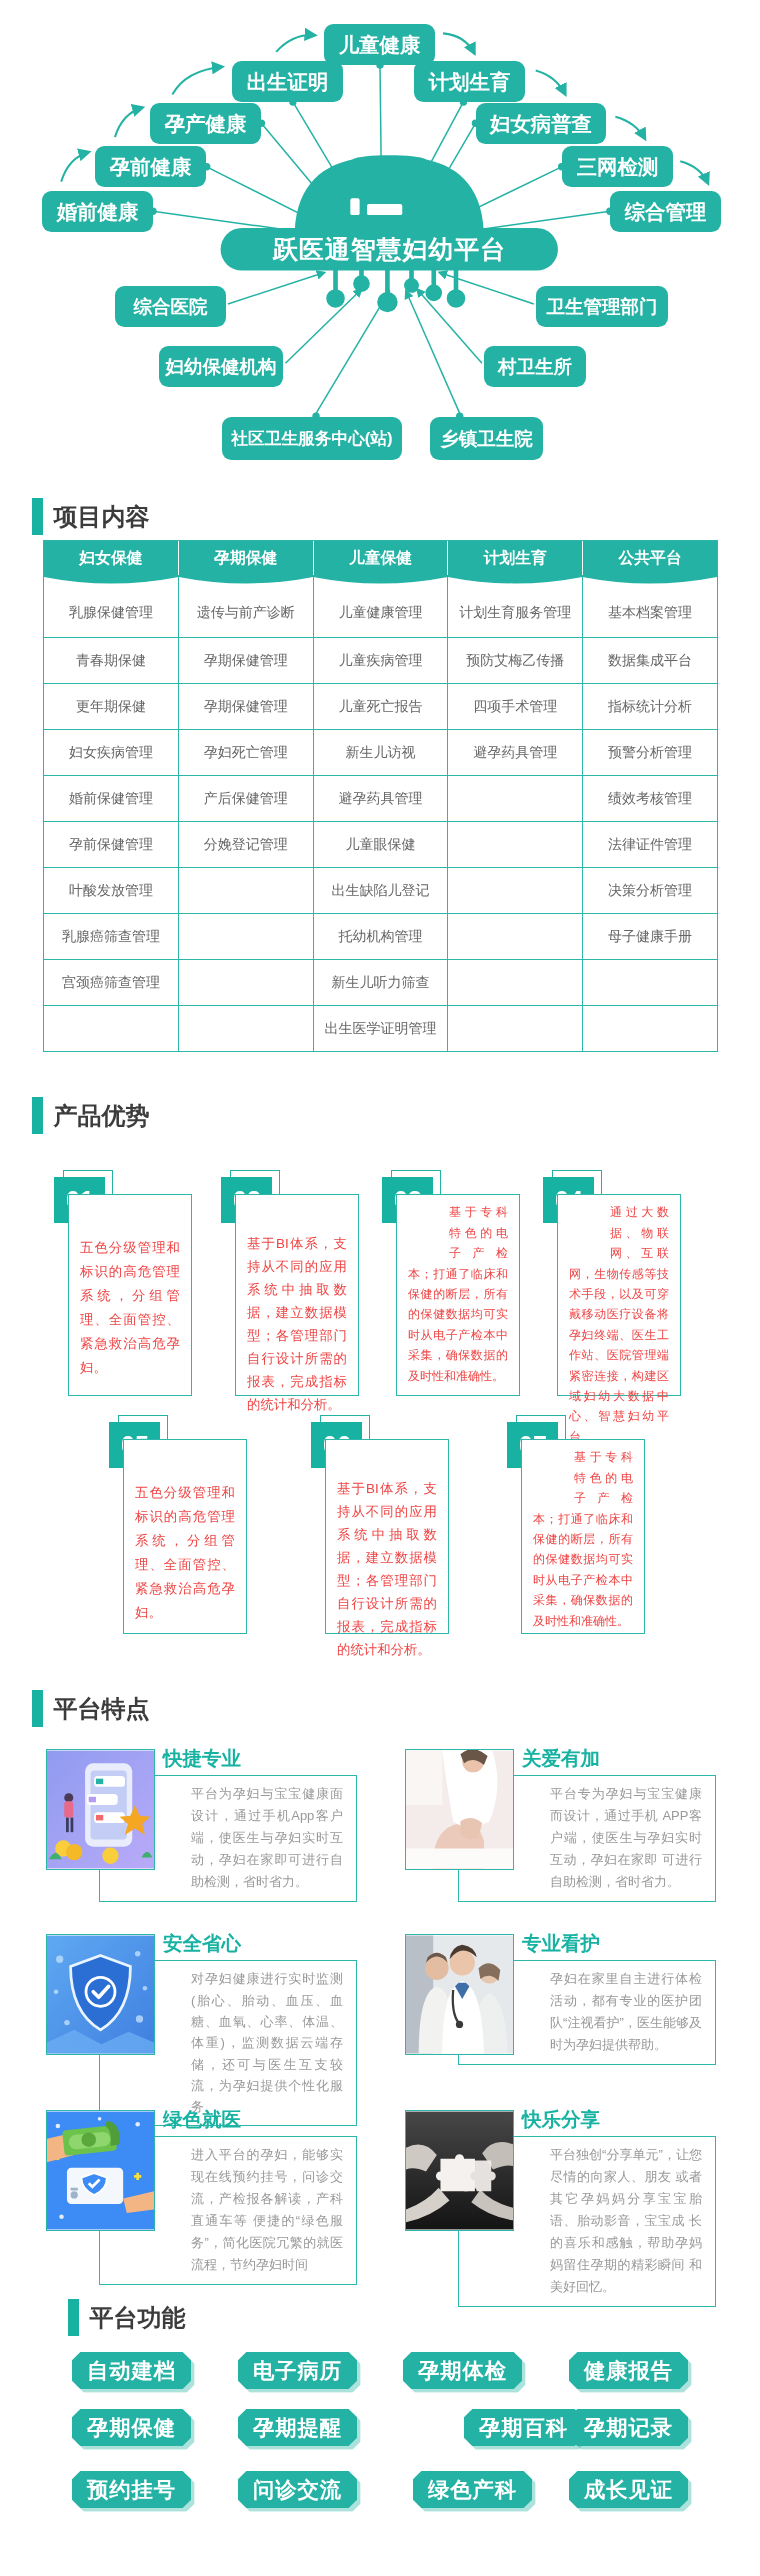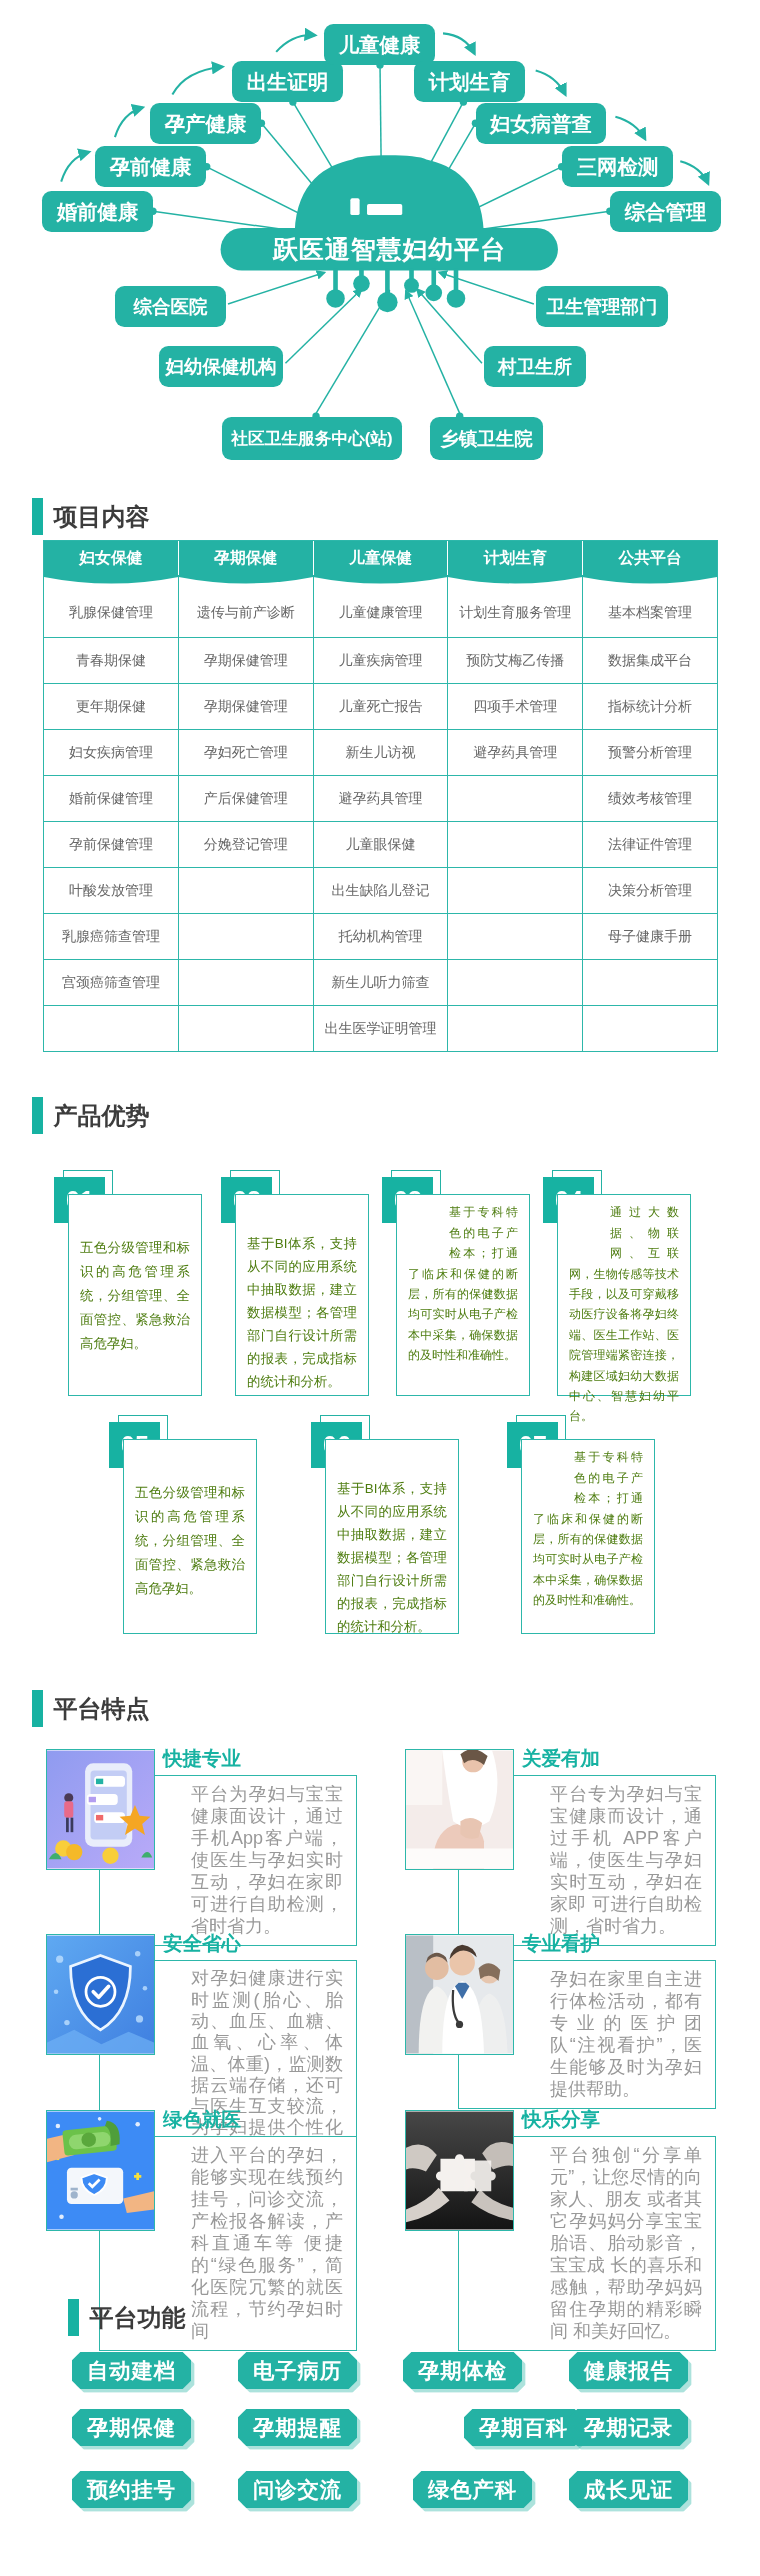--- a/index.html
+++ b/index.html
@@ -32,37 +32,37 @@
   #tbl .bcell { flex:1; height:46px; font-size:14px; color:#666; text-align:center;
                 display:flex; align-items:center; justify-content:center; }
   #tbl .bcell + .bcell { border-left:1.9px solid #2db7aa; }
   #tbl .brow.first .bcell { height:62px; padding-top:13px; border-top:none; }
 
   
   .adv { position:absolute; width:163px; height:241px; z-index:2; }
   .adv .outline { position:absolute; left:9.3px; top:0; width:50px; height:46px; border:0.9px solid #24b2a4; background:#fff; }
   .adv .numsq { position:absolute; left:0; top:7.4px; width:51px; height:46px; background:#17b2a2;
                 color:#fff; font-size:25px; font-weight:bold; line-height:46px; padding-left:12px; }
-  .adv .abox { position:absolute; left:14px; top:24px; width:134px; border:0.9px solid #2db7aa; background:#fff;
-               color:#4d7c0f; font-size:13.4px; line-height:24px; text-align:justify;
+  .adv .abox { position:absolute; left:14px; top:24px; width:124px; border:0.9px solid #2db7aa; background:#fff;
+               color:#ef4444; font-size:13.4px; line-height:24px; text-align:justify;
                padding:41px 11px 9.3px 11px; }
   .adv.r1 .abox { height:202px; }
   .adv.r2 .abox { height:195px; }
   .adv .abox.mid { padding-top:37px; line-height:23px; }
   .adv .abox.flow { padding-top:7.4px; font-size:12px; line-height:20.4px; }
   .adv .abox.flow .sp { float:left; width:41px; height:41px; }
 
   
   .feat { position:absolute; width:311px; height:172px; z-index:2; }
   .feat .fimg { position:absolute; left:0; top:3.7px; width:109px; height:121px; border:1.9px solid #2db7aa;
                 background:#fff; z-index:3; overflow:hidden; }
   .feat .fimg svg { display:block; width:100%; height:100%; }
   .feat .ftitle { position:absolute; left:117px; top:0; font-size:19.5px; font-weight:bold; color:#17b2a2; }
   .feat .fbox { position:absolute; left:53px; top:30px; width:258px; border:0.9px solid #2db7aa; background:#fff;
-                color:#999; font-size:18px; line-height:22px; text-align:justify;
+                color:#999; font-size:13px; line-height:22px; text-align:justify;
                 padding:7.4px 13px 7.4px 91px; min-height:102px; z-index:2; }
 
   
   .fnbtn { position:absolute; width:119px; height:37px; z-index:2; }
   .oct { position:absolute; left:0; top:0; width:100%; height:100%;
          clip-path:polygon(8.3px 0, calc(100% - 8.3px) 0, 100% 8.3px, 100% calc(100% - 8.3px),
                            calc(100% - 8.3px) 100%, 8.3px 100%, 0 calc(100% - 8.3px), 0 8.3px); }
   .oct.shadow { transform:translate(3.7px,3.7px); background:rgba(36,178,164,0.38); }
   .oct.face { background:#24b2a4; color:#fff; font-size:21.3px; font-weight:bold; letter-spacing:0.9px;
               display:flex; align-items:center; justify-content:center; }

